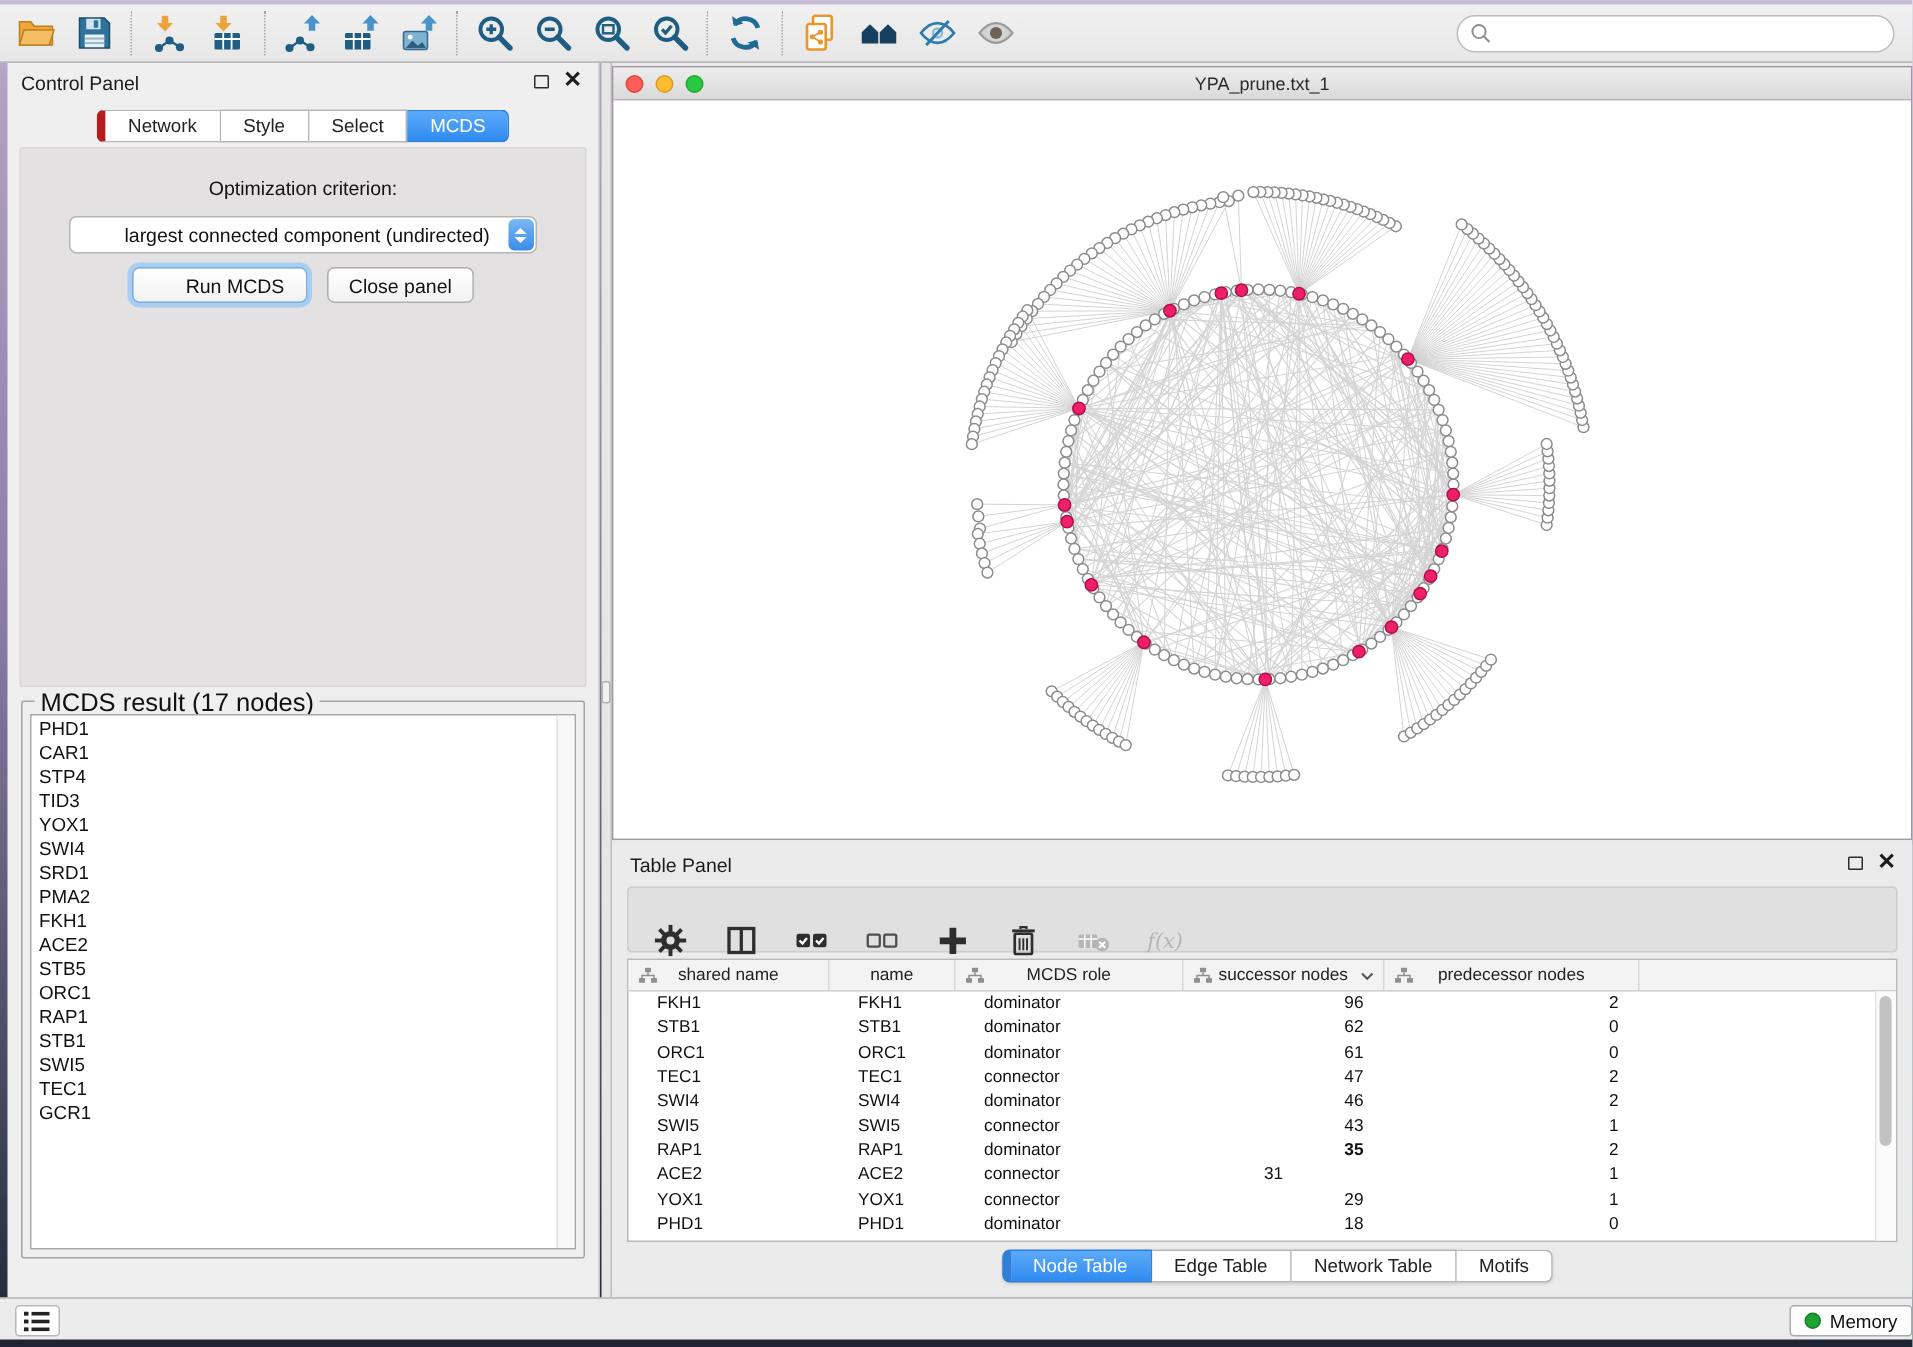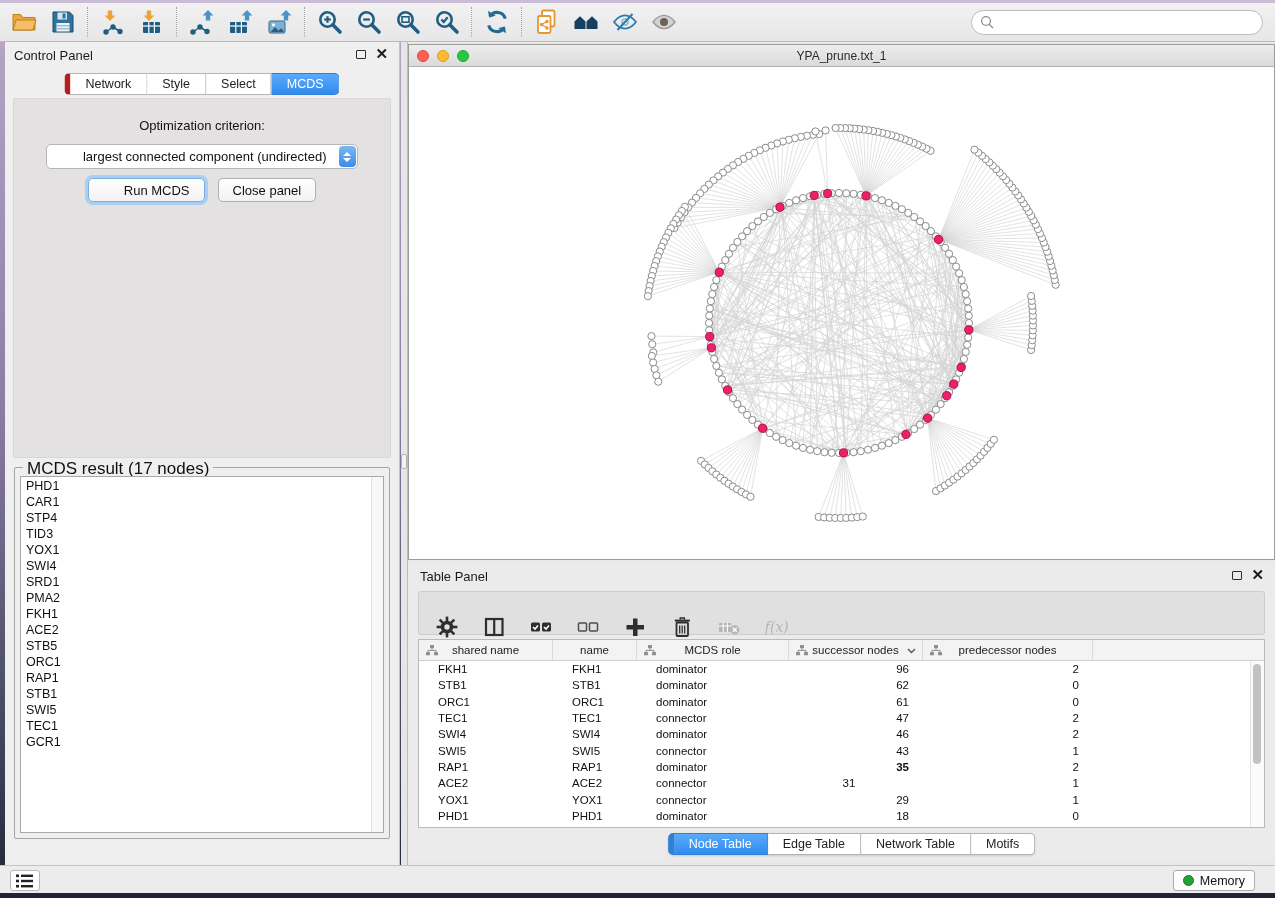--- a/index.html
+++ b/index.html
@@ -81,21 +81,21 @@
   .tcell.txt{padding-left:19px;text-align:left;}
   .tcell.num{text-align:right;padding-right:14px;}
   #tv-scroll{position:absolute;right:0;top:21px;bottom:0;width:14px;background:#fbfbfb;border-left:1px solid #e3e3e3;}
   #tv-thumb{position:absolute;right:3px;top:3px;width:8px;height:100px;background:#c2c2c2;border-radius:4px;}
   #tp-tabs{position:absolute;top:270px;left:50%;transform:translateX(-50%);display:flex;height:22px;
     filter:drop-shadow(0 1px 1px rgba(0,0,0,0.15));padding-left:20px;}
   
   #status-bar{position:absolute;left:0;top:865px;right:0;height:28px;background:#ececec;border-top:1px solid #c4c4c4;}
   #list-btn{position:absolute;left:10px;top:4px;width:30px;height:21px;background:#fff;border:1px solid #b9b9b9;border-radius:3px;
     display:flex;align-items:center;justify-content:center;}
-  #memory-btn{position:absolute;right:20px;top:4px;height:21px;background:#fdfdfd;border:1px solid #ababab;border-radius:3px;
+  #memory-btn{position:absolute;right:0;top:4px;height:21px;background:#fdfdfd;border:1px solid #ababab;border-radius:3px;
     display:flex;align-items:center;gap:6px;padding:0 9px;}
   #memory-dot{width:11px;height:11px;border-radius:50%;background:#1ea233;border:1px solid #14802a;}
   #memory-label{font-size:12.5px;color:#111;}
 </style>
 </head>
 <body>
 
 <div id="toolbar">
 
   <div class="tb-group">

